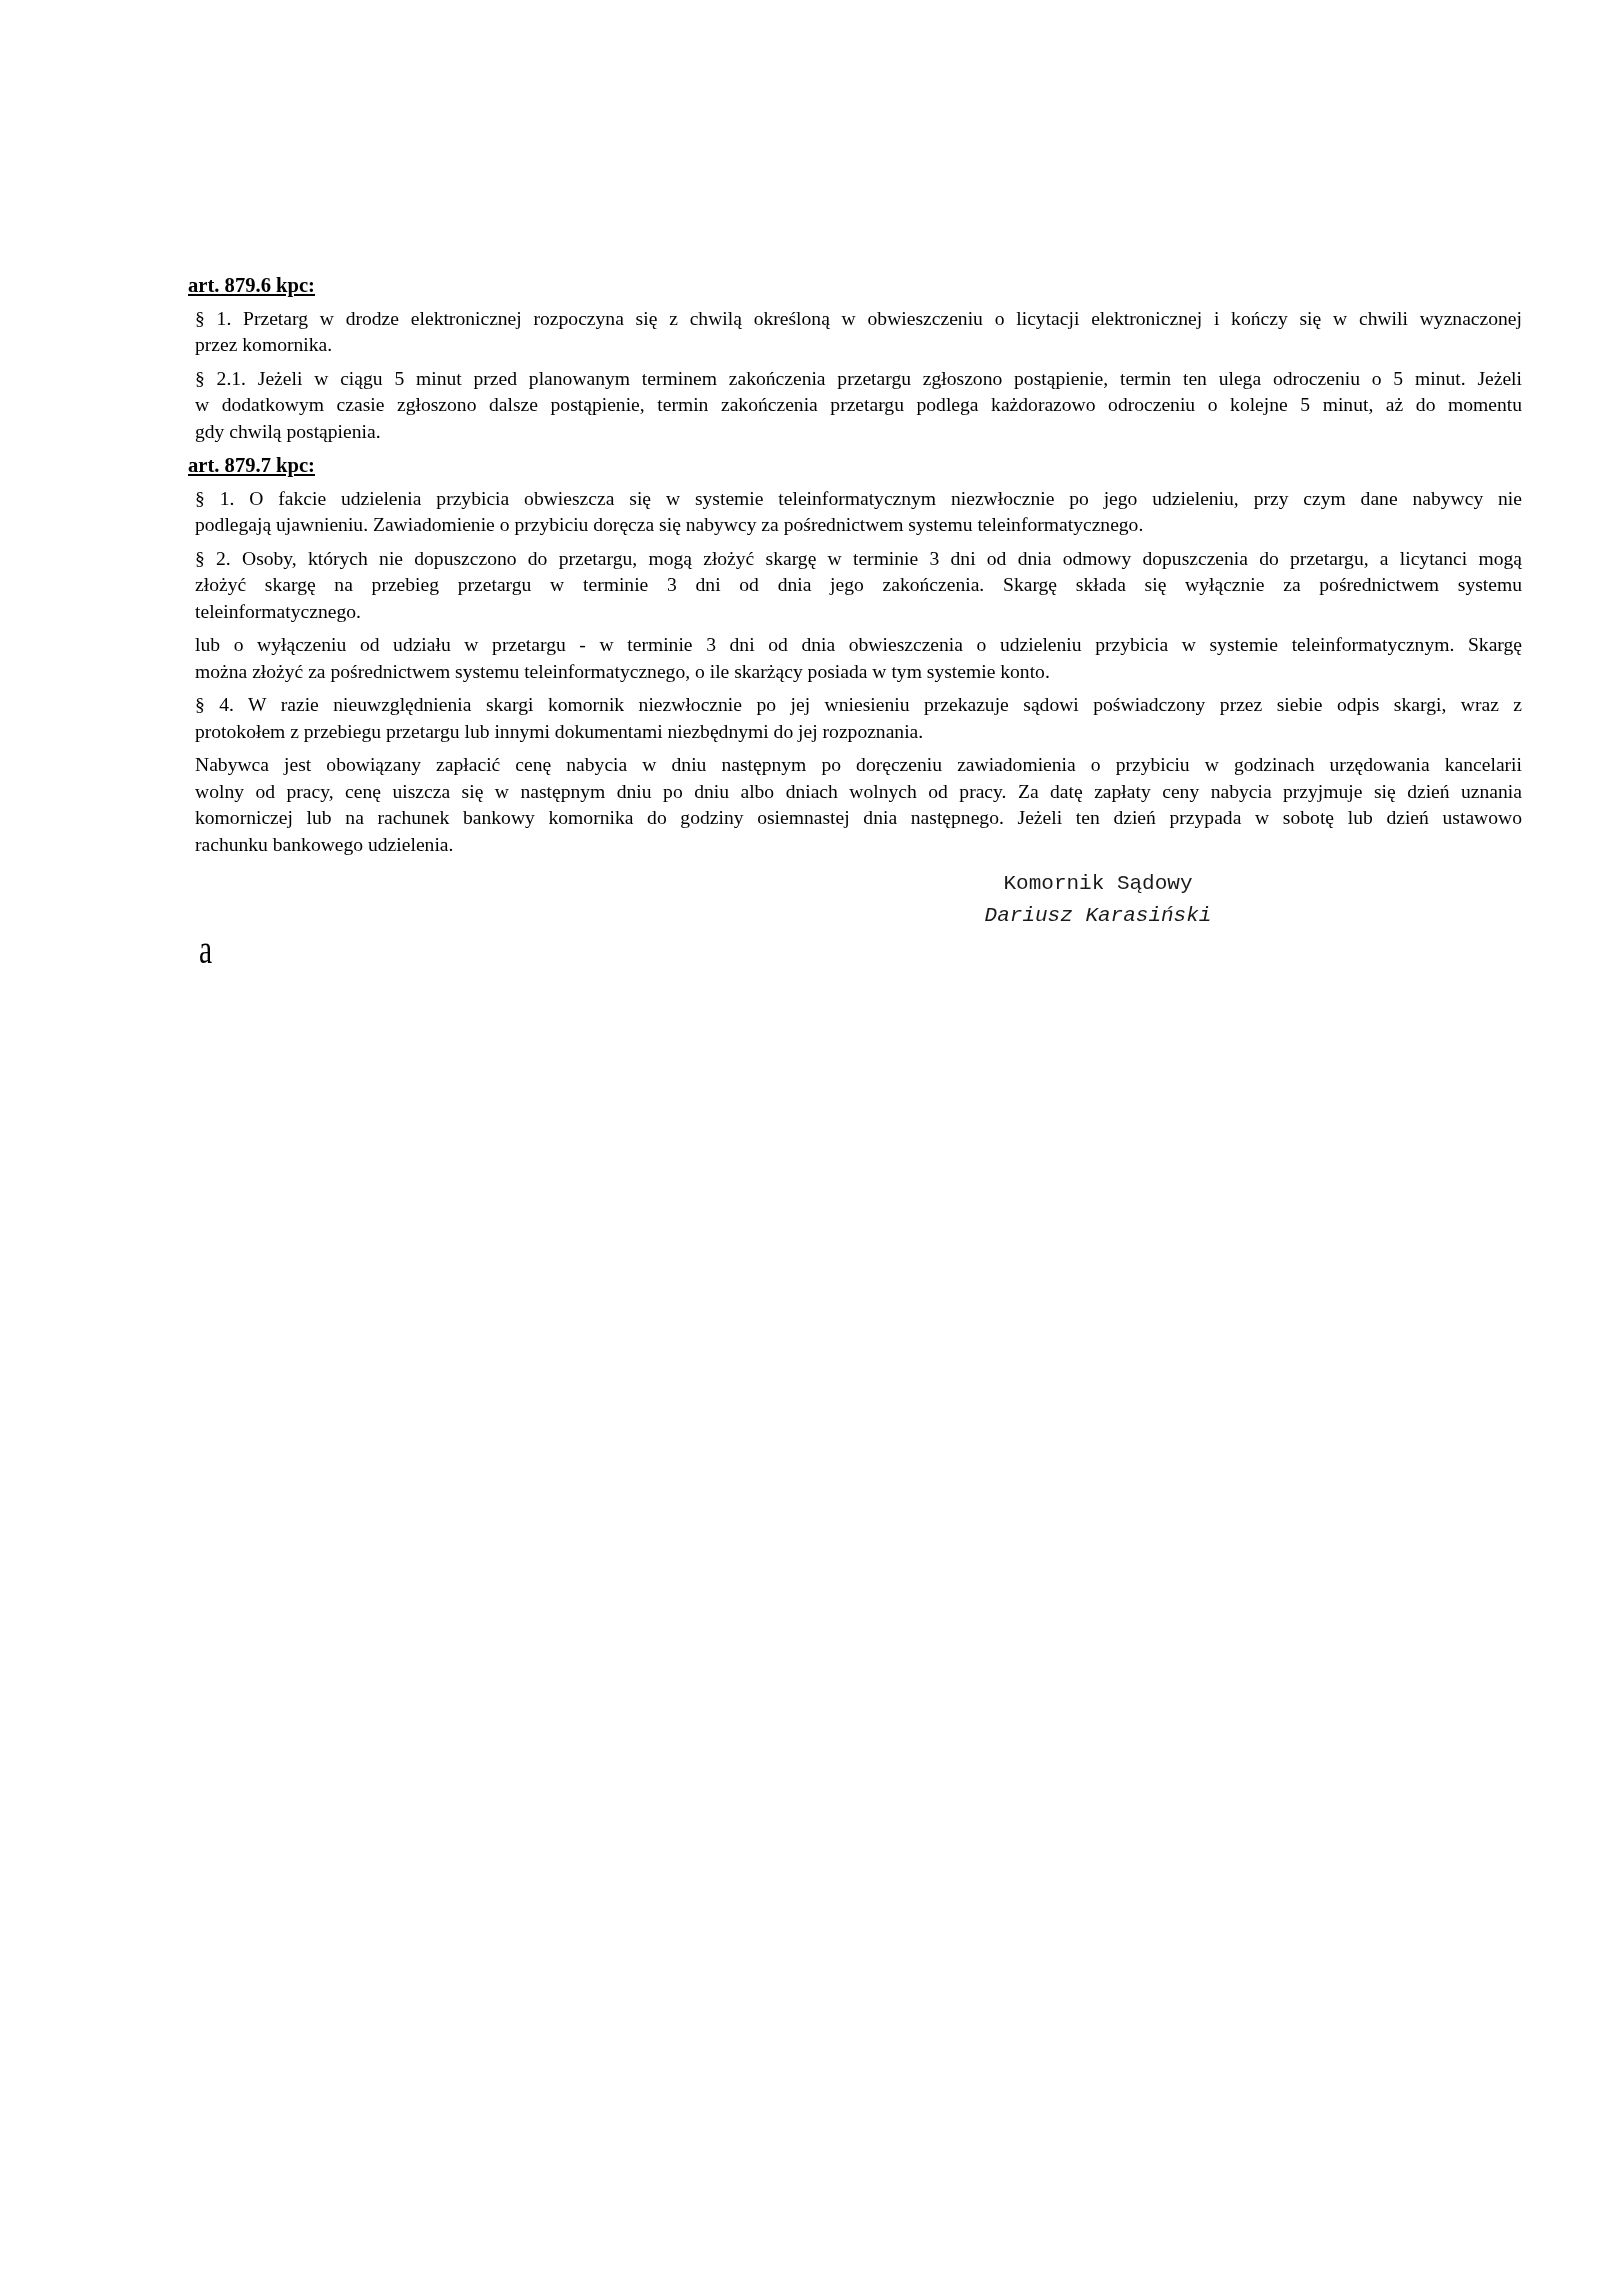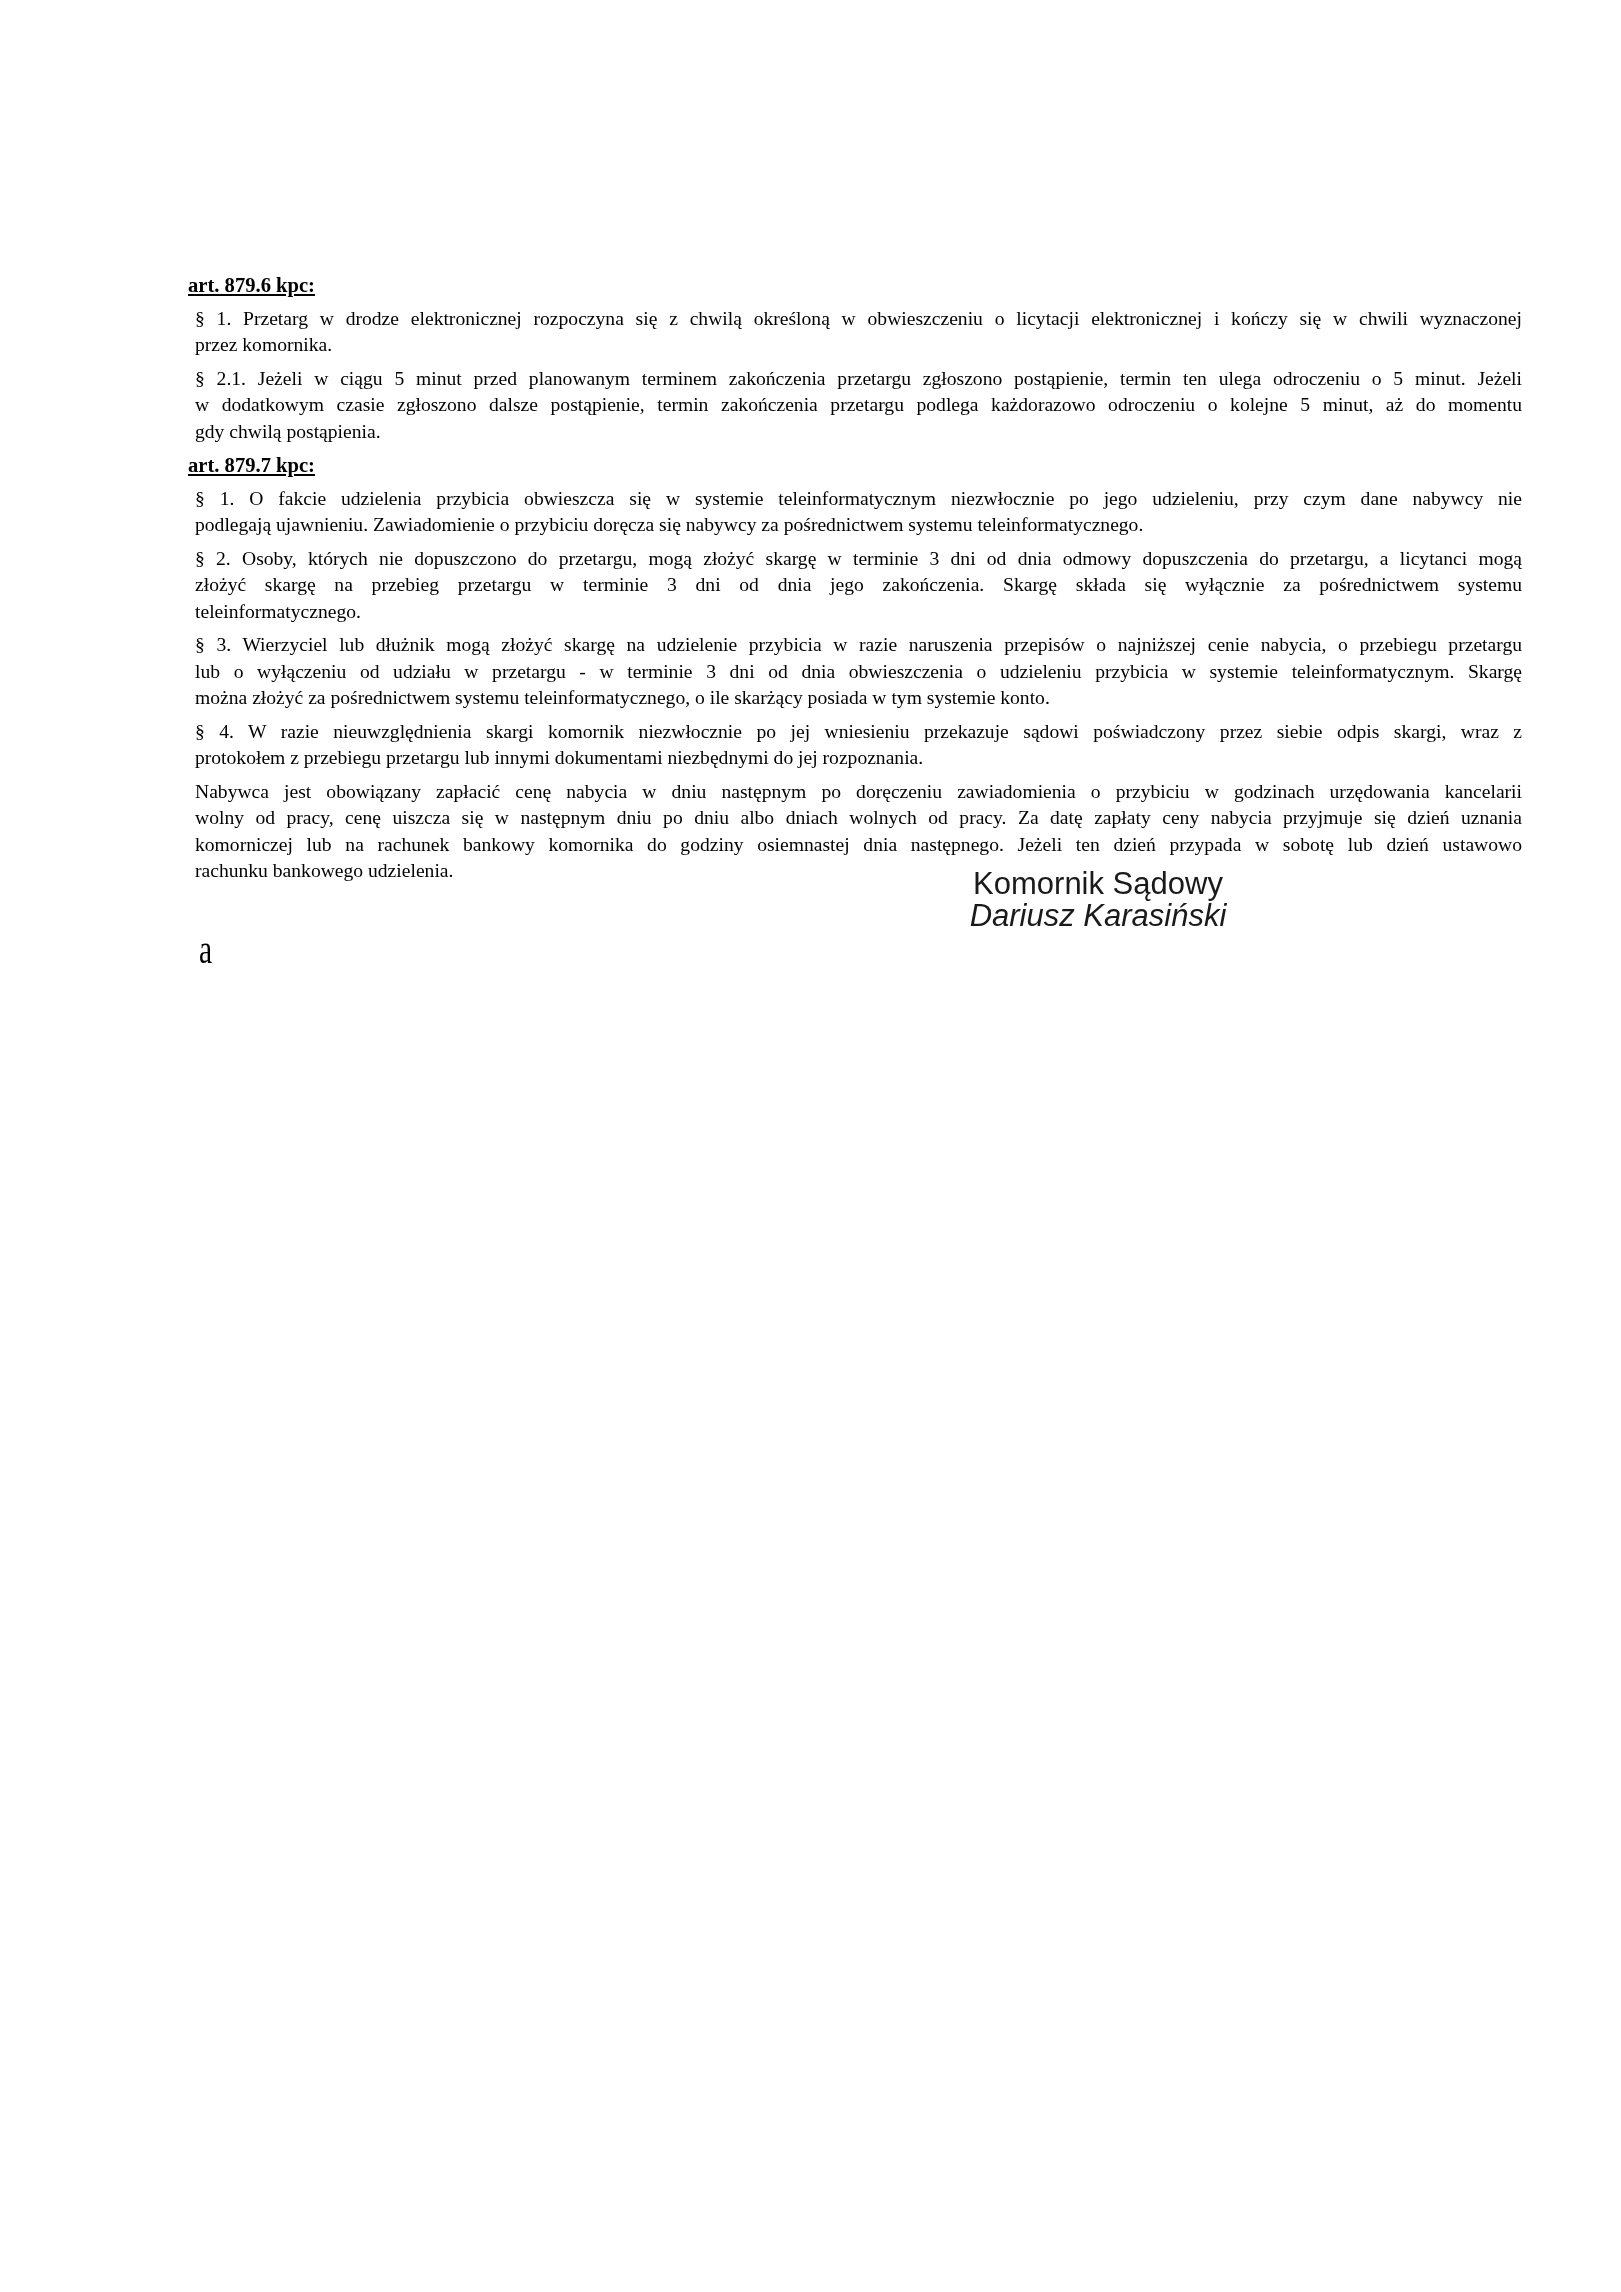--- a/index.html
+++ b/index.html
@@ -43,22 +43,22 @@
   }
   .lline {
     text-align: left;
   }
   .signature-block {
     position: absolute;
     left: 853px;
     top: 868px;
     width: 490px;
     text-align: center;
-    font-family: Liberation Sans, sans-serif;
-    font-size: 31px;
+    font-family: Liberation Mono, monospace;
+    font-size: 21px;
     line-height: 32px;
     color: #1a1a1a;
   }
   .signature-name {
     font-style: italic;
   }
   .stray-letter {
     position: absolute;
     left: 199px;
     top: 929px;
@@ -94,21 +94,20 @@
       <div class="paragraph">
         <div class="jline">§ 1. O fakcie udzielenia przybicia obwieszcza się w systemie teleinformatycznym niezwłocznie po jego udzieleniu, przy czym dane nabywcy nie</div>
         <div class="lline">podlegają ujawnieniu. Zawiadomienie o przybiciu doręcza się nabywcy za pośrednictwem systemu teleinformatycznego.</div>
       </div>
       <div class="paragraph">
         <div class="jline">§ 2. Osoby, których nie dopuszczono do przetargu, mogą złożyć skargę w terminie 3 dni od dnia odmowy dopuszczenia do przetargu, a licytanci mogą</div>
         <div class="jline">złożyć skargę na przebieg przetargu w terminie 3 dni od dnia jego zakończenia. Skargę składa się wyłącznie za pośrednictwem systemu</div>
         <div class="lline">teleinformatycznego.</div>
       </div>
       <div class="paragraph">
-        <div class="jline">§ 3. Wierzyciel lub dłużnik mogą złożyć skargę na udzielenie przybicia w razie naruszenia przepisów o najniższej cenie nabycia, o przebiegu przetargu</div>
         <div class="jline">lub o wyłączeniu od udziału w przetargu - w terminie 3 dni od dnia obwieszczenia o udzieleniu przybicia w systemie teleinformatycznym. Skargę</div>
         <div class="lline">można złożyć za pośrednictwem systemu teleinformatycznego, o ile skarżący posiada w tym systemie konto.</div>
       </div>
       <div class="paragraph">
         <div class="jline">§ 4. W razie nieuwzględnienia skargi komornik niezwłocznie po jej wniesieniu przekazuje sądowi poświadczony przez siebie odpis skargi, wraz z</div>
         <div class="lline">protokołem z przebiegu przetargu lub innymi dokumentami niezbędnymi do jej rozpoznania.</div>
       </div>
     </section>
 
     <section>

